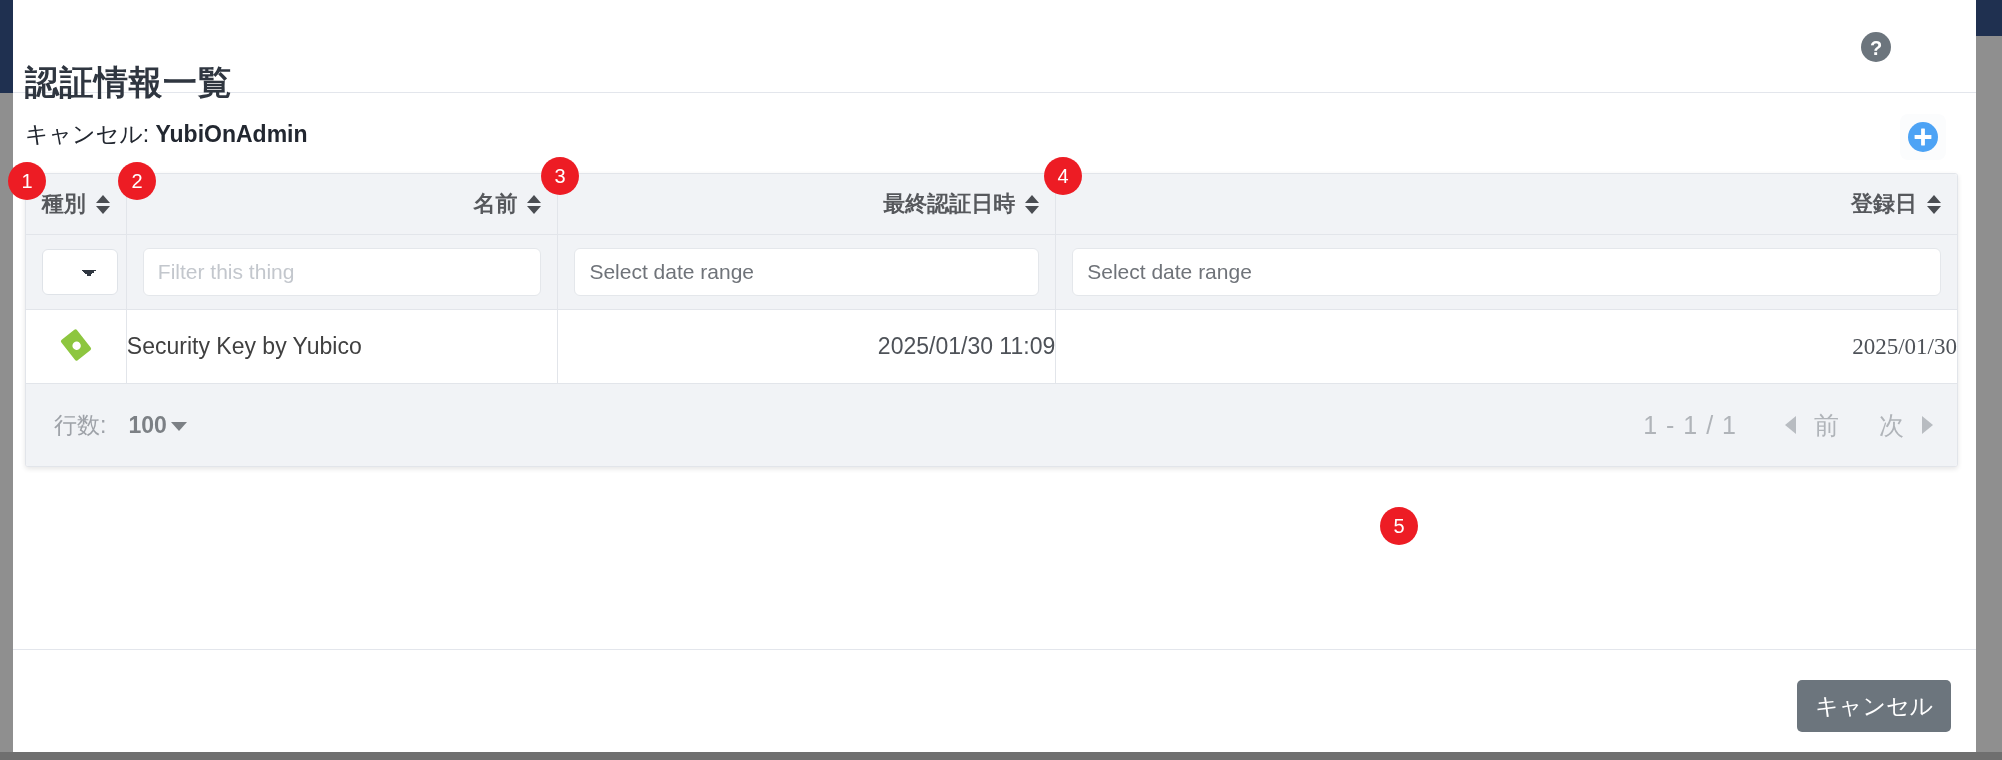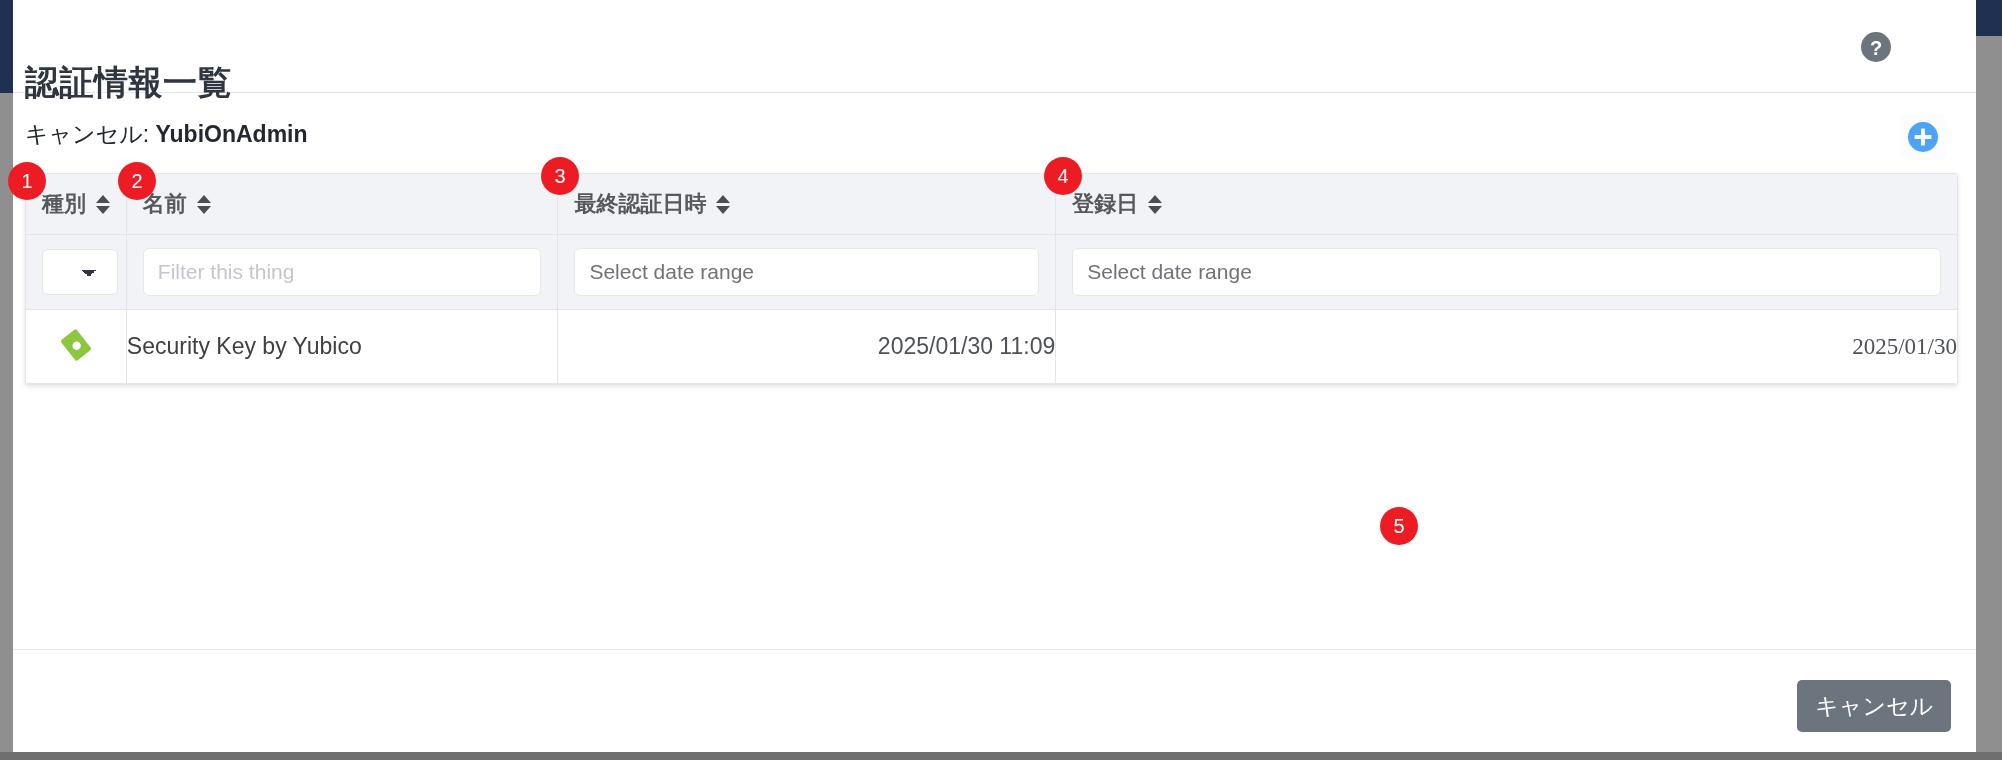--- a/index.html
+++ b/index.html
@@ -134,21 +134,21 @@
     height: 60px;
     border-bottom: 1px solid #e2e5ea;
     border-right: 1px solid #e2e5ea;
     vertical-align: middle;
   }
   thead tr.header-row th:last-child { border-right: none; }
 
   .th-inner {
     display: flex;
     align-items: center;
-    justify-content: flex-start;
+    justify-content: flex-end;
     padding: 0 16px;
     box-sizing: border-box;
   }
   .th-label {
     font-size: 22px;
     font-weight: 700;
     color: #56585c;
     white-space: nowrap;
   }
   .sort-icon {
@@ -468,20 +468,37 @@
                 </g>
               </svg>
             </td>
             <td class="cell-name">Security Key by Yubico</td>
             <td class="cell-date">2025/01/30 11:09</td>
             <td class="cell-date">2025/01/30</td>
           </tr>
         </tbody>
       </table>
 
+      <div id="pagination-bar">
+        <div id="rows-per-page">
+          <span id="rows-per-page-label">行数:</span>
+          <span id="rows-per-page-value"><span>100</span><span class="caret-down-glyph"></span></span>
+        </div>
+        <div id="pager">
+          <span id="page-range">1 - 1 / 1</span>
+          <span class="pager-btn">
+            <span class="tri-left"></span>
+            <span>前</span>
+          </span>
+          <span class="pager-btn">
+            <span>次</span>
+            <span class="tri-right"></span>
+          </span>
+        </div>
+      </div>
     </div>
   </div>
 
   <div id="modal-footer">
     <button id="cancel-button">キャンセル</button>
   </div>
 </div>
 
 <div class="badge" style="left: 8px; top: 162px;">1</div>
 <div class="badge" style="left: 118px; top: 162px;">2</div>

